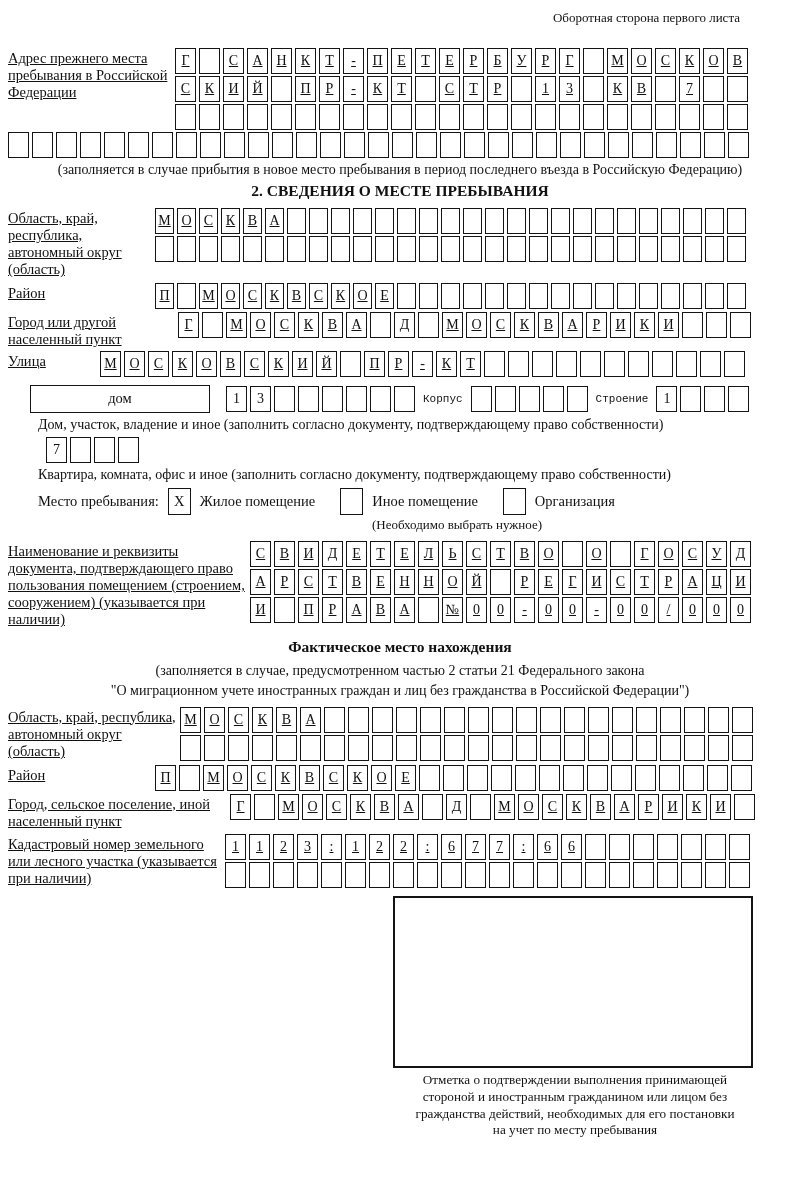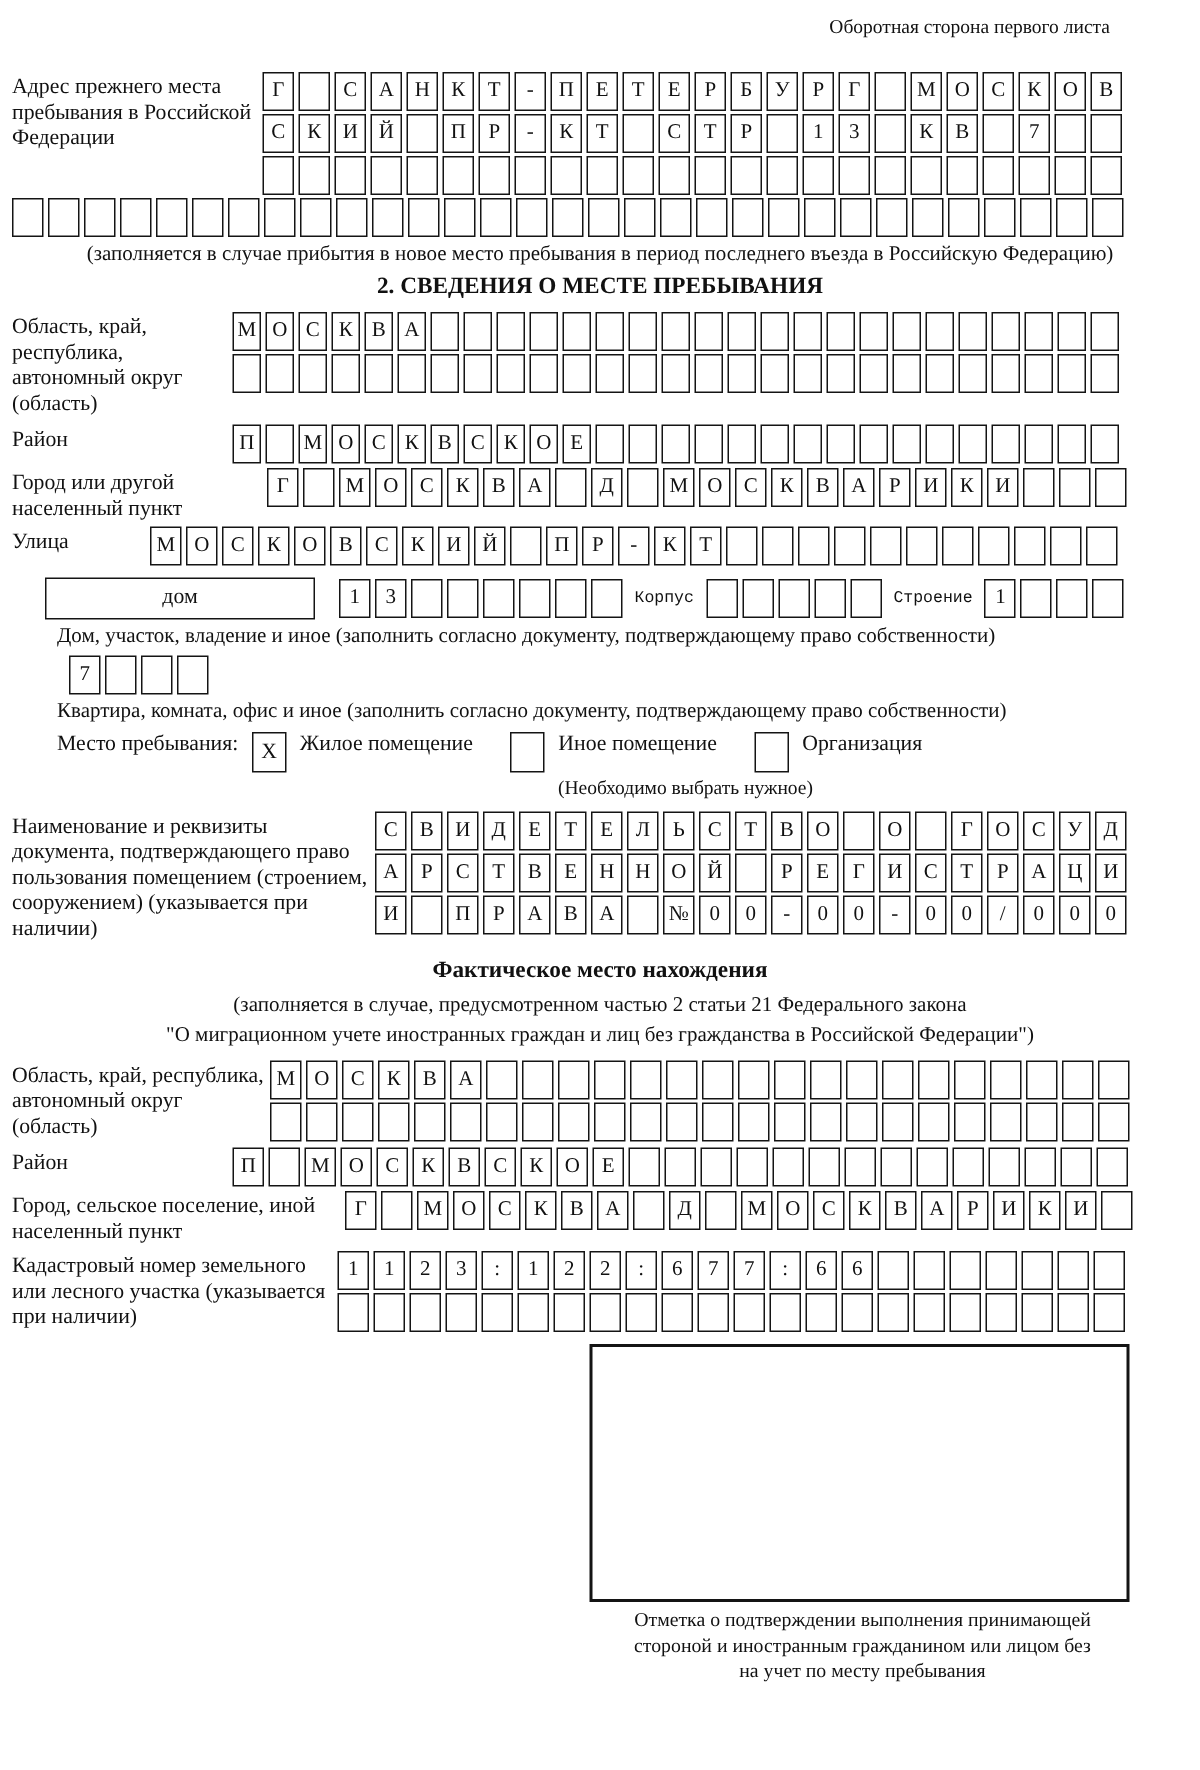--- a/index.html
+++ b/index.html
@@ -6,21 +6,21 @@
   html,body { background:#ffffff; }
   body {
     width:800px; height:1180px; overflow:hidden;
     font-family:"Liberation Serif","DejaVu Serif",serif;
     color:#111;
   }
   .page { width:800px; height:1180px; padding:0 8px; position:relative; }
 
   .header-note { margin-top:10px; padding-right:52px; text-align:right; font-size:13px; }
 
-  .field-block { display:flex; align-items:flex-start; }
+  .field-block { display:flex; align-items:flex-start;text-decoration:underline; }
   .label { font-size:14.5px; line-height:1.18; padding-top:2px; }
   .rows { display:flex; flex-direction:column; gap:2px; }
 
   .cellrow { display:flex; gap:3px; --cw:21px; }
   .cell {
     width:var(--cw); height:26px; border:1.5px solid #141414;
     display:flex; align-items:center; justify-content:center;
     font-size:14px; background:#fff;
   }
   .cellrow.narrow { --cw:19px; }
@@ -41,21 +41,21 @@
 
   .house-row { display:flex; align-items:center; margin-left:22px; }
   .namebox {
     border:1.5px solid #141414; height:28px; display:flex;
     align-items:center; justify-content:center; font-size:14.5px; background:#fff;
   }
   .dom-box { width:180px; }
   .kv-box { width:200px; }
   .inline-lbl { font-size:11px; padding:0 8px; white-space:nowrap;font-family:Liberation Mono, monospace; }
 
-  .stay-row { display:flex; align-items:flex-start; padding-left:30px; gap:9px; font-size:14.5px; }
+  .stay-row { display:flex; align-items:center; padding-left:30px; gap:9px; font-size:14.5px; }
   .checkbox {
     width:23px; height:27px; border:1.5px solid #141414; display:flex;
     align-items:center; justify-content:center; font-size:14.5px; background:#fff;
   }
   .opt-label { margin-right:16px; }
 
   .stay-caption { width:400px; margin-left:134px; text-align:right; font-size:13px; }
 
   .stamp-box { margin-left:385px; width:360px; height:172px; border:2px solid #141414; background:#fff; }
   .stamp-caption { width:450px; margin-left:342px; text-align:center; font-size:13.2px; line-height:1.28; }
@@ -647,16 +647,17 @@
           <div class="cell"></div>
           <div class="cell"></div>
         </div>
     </div>
   </div>
 
   <div class="stamp-box mt8"></div>
   <div class="stamp-caption mt4">
     <div>Отметка о подтверждении выполнения принимающей</div>
     <div>стороной и иностранным гражданином или лицом без</div>
+    <div>гражданства действий, необходимых для его постановки</div>
     <div>на учет по месту пребывания</div>
   </div>
 
 </div>
 
 </body></html>

